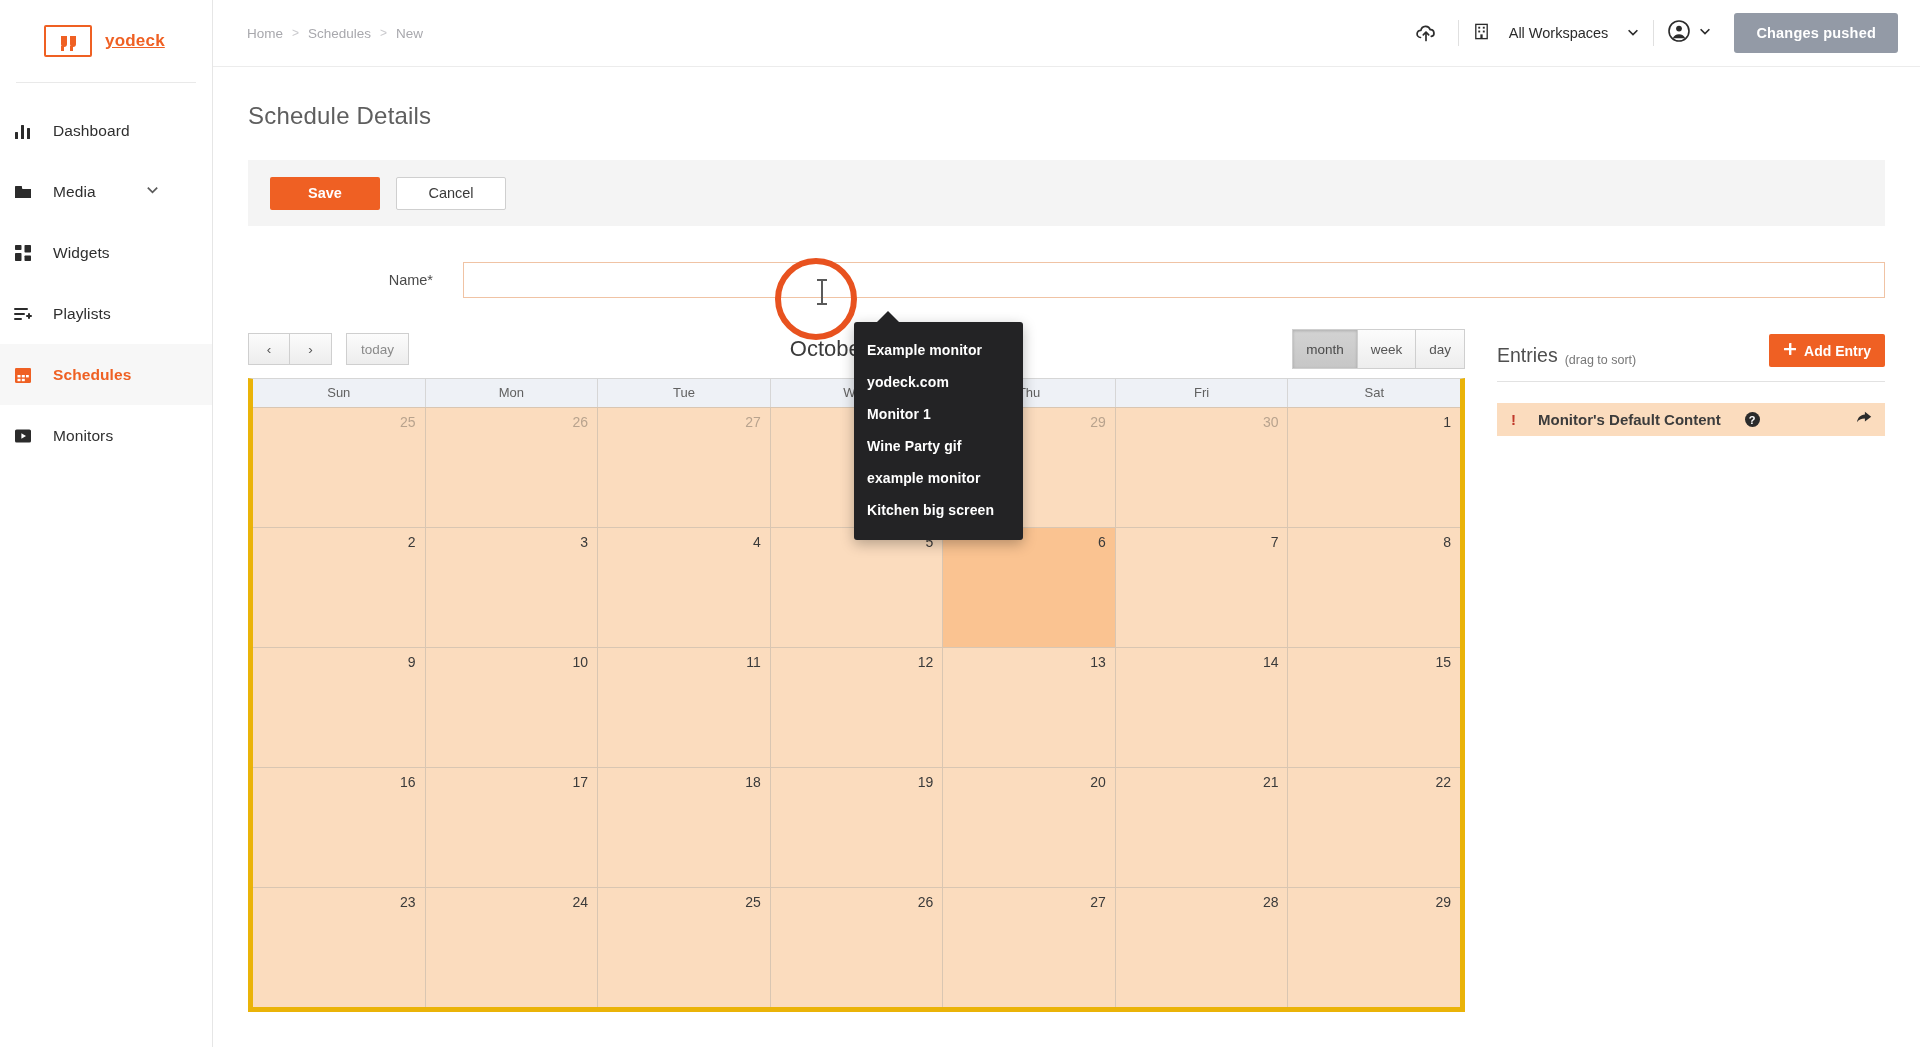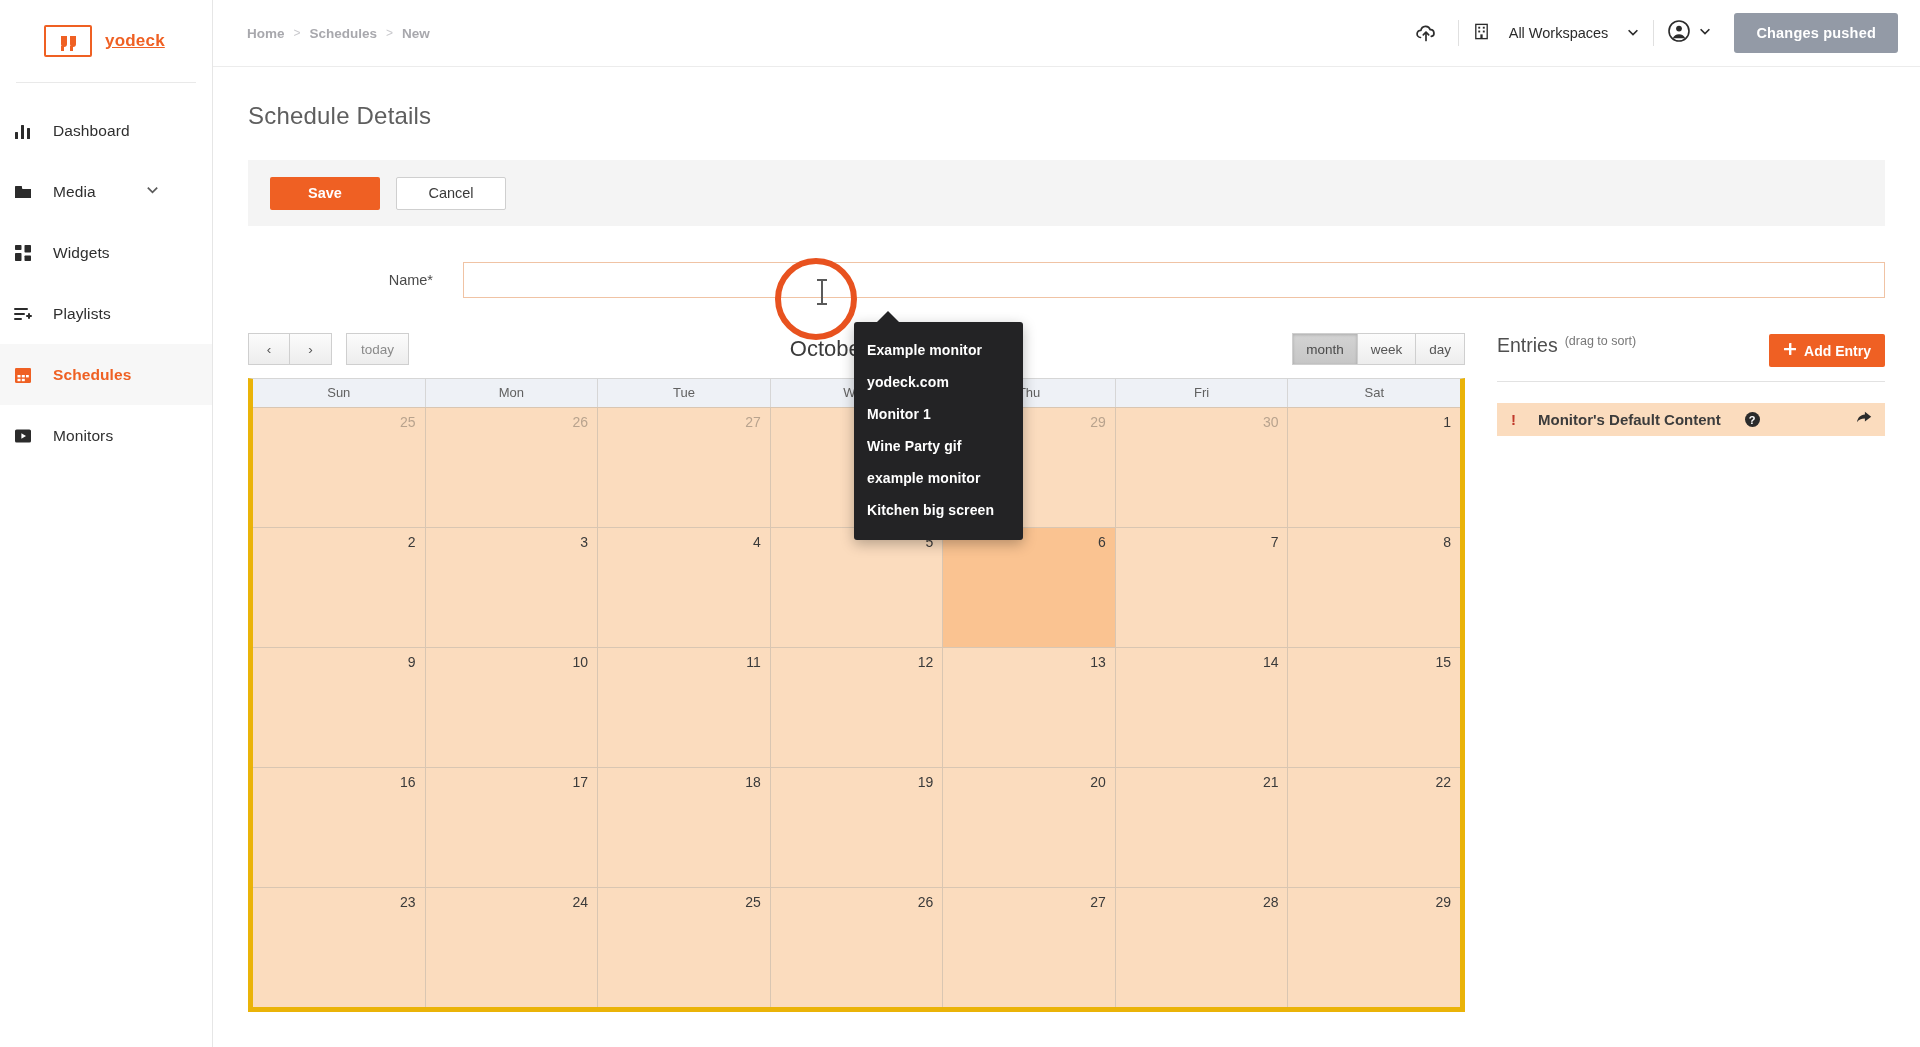--- a/index.html
+++ b/index.html
@@ -104,21 +104,21 @@
     align-items: center;
     padding: 0 22px 0 34px;
     border-bottom: 1px solid #ececec;
     background: #fff;
   }
   .breadcrumb {
     display: flex; align-items: center; gap: 9px;
     font-size: 13.5px;
     color: #a8a8ad;
   }
-  .breadcrumb .crumb { cursor: pointer; font-weight: bold; }
+  .breadcrumb .crumb { cursor: pointer; }
   .breadcrumb .sep { color: #c9c9cd; font-size: 12px; }
   .topbar-right {
     margin-left: auto;
     display: flex; align-items: center; gap: 0;
   }
   .tb-icon {
     width: 38px; height: 38px;
     display: flex; align-items: center; justify-content: center;
     color: #2d2d2d; cursor: pointer;
   }
@@ -261,21 +261,21 @@
     text-align: center;
     font-size: 22px;
     color: #3b3b3b;
     font-weight: normal;
     pointer-events: none;
   }
   .view-group { margin-left: auto; display: flex; }
   .view-btn {
     background: linear-gradient(#fcfcfc, #ededed);
     border: 1px solid #cfcfcf;
-    height: 32px;
+    height: 40px;
     padding: 0 13px;
     font-size: 13.5px;
     color: #555;
     cursor: pointer;
     font-family: "Liberation Sans", sans-serif;
     display: flex; align-items: center;
   }
   .view-btn + .view-btn { border-left: none; }
   .view-btn.sel {
     background: linear-gradient(#d3d3d3, #c6c6c6);
@@ -318,21 +318,21 @@
   .cal-cell.today-cell { background: #fac391; }
 
   
   .entries {
     width: 388px;
     flex: 0 0 388px;
     padding-top: 2px;
   }
   .entries-head {
     display: flex;
-    align-items: flex-start;
+    align-items: flex-end;
     padding-bottom: 14px;
     border-bottom: 1px solid #e2e2e2;
   }
   .entries-title {
     font-size: 19.5px;
     color: #4f4f4f;
   }
   .entries-sub {
     font-size: 12.5px;
     color: #777;

